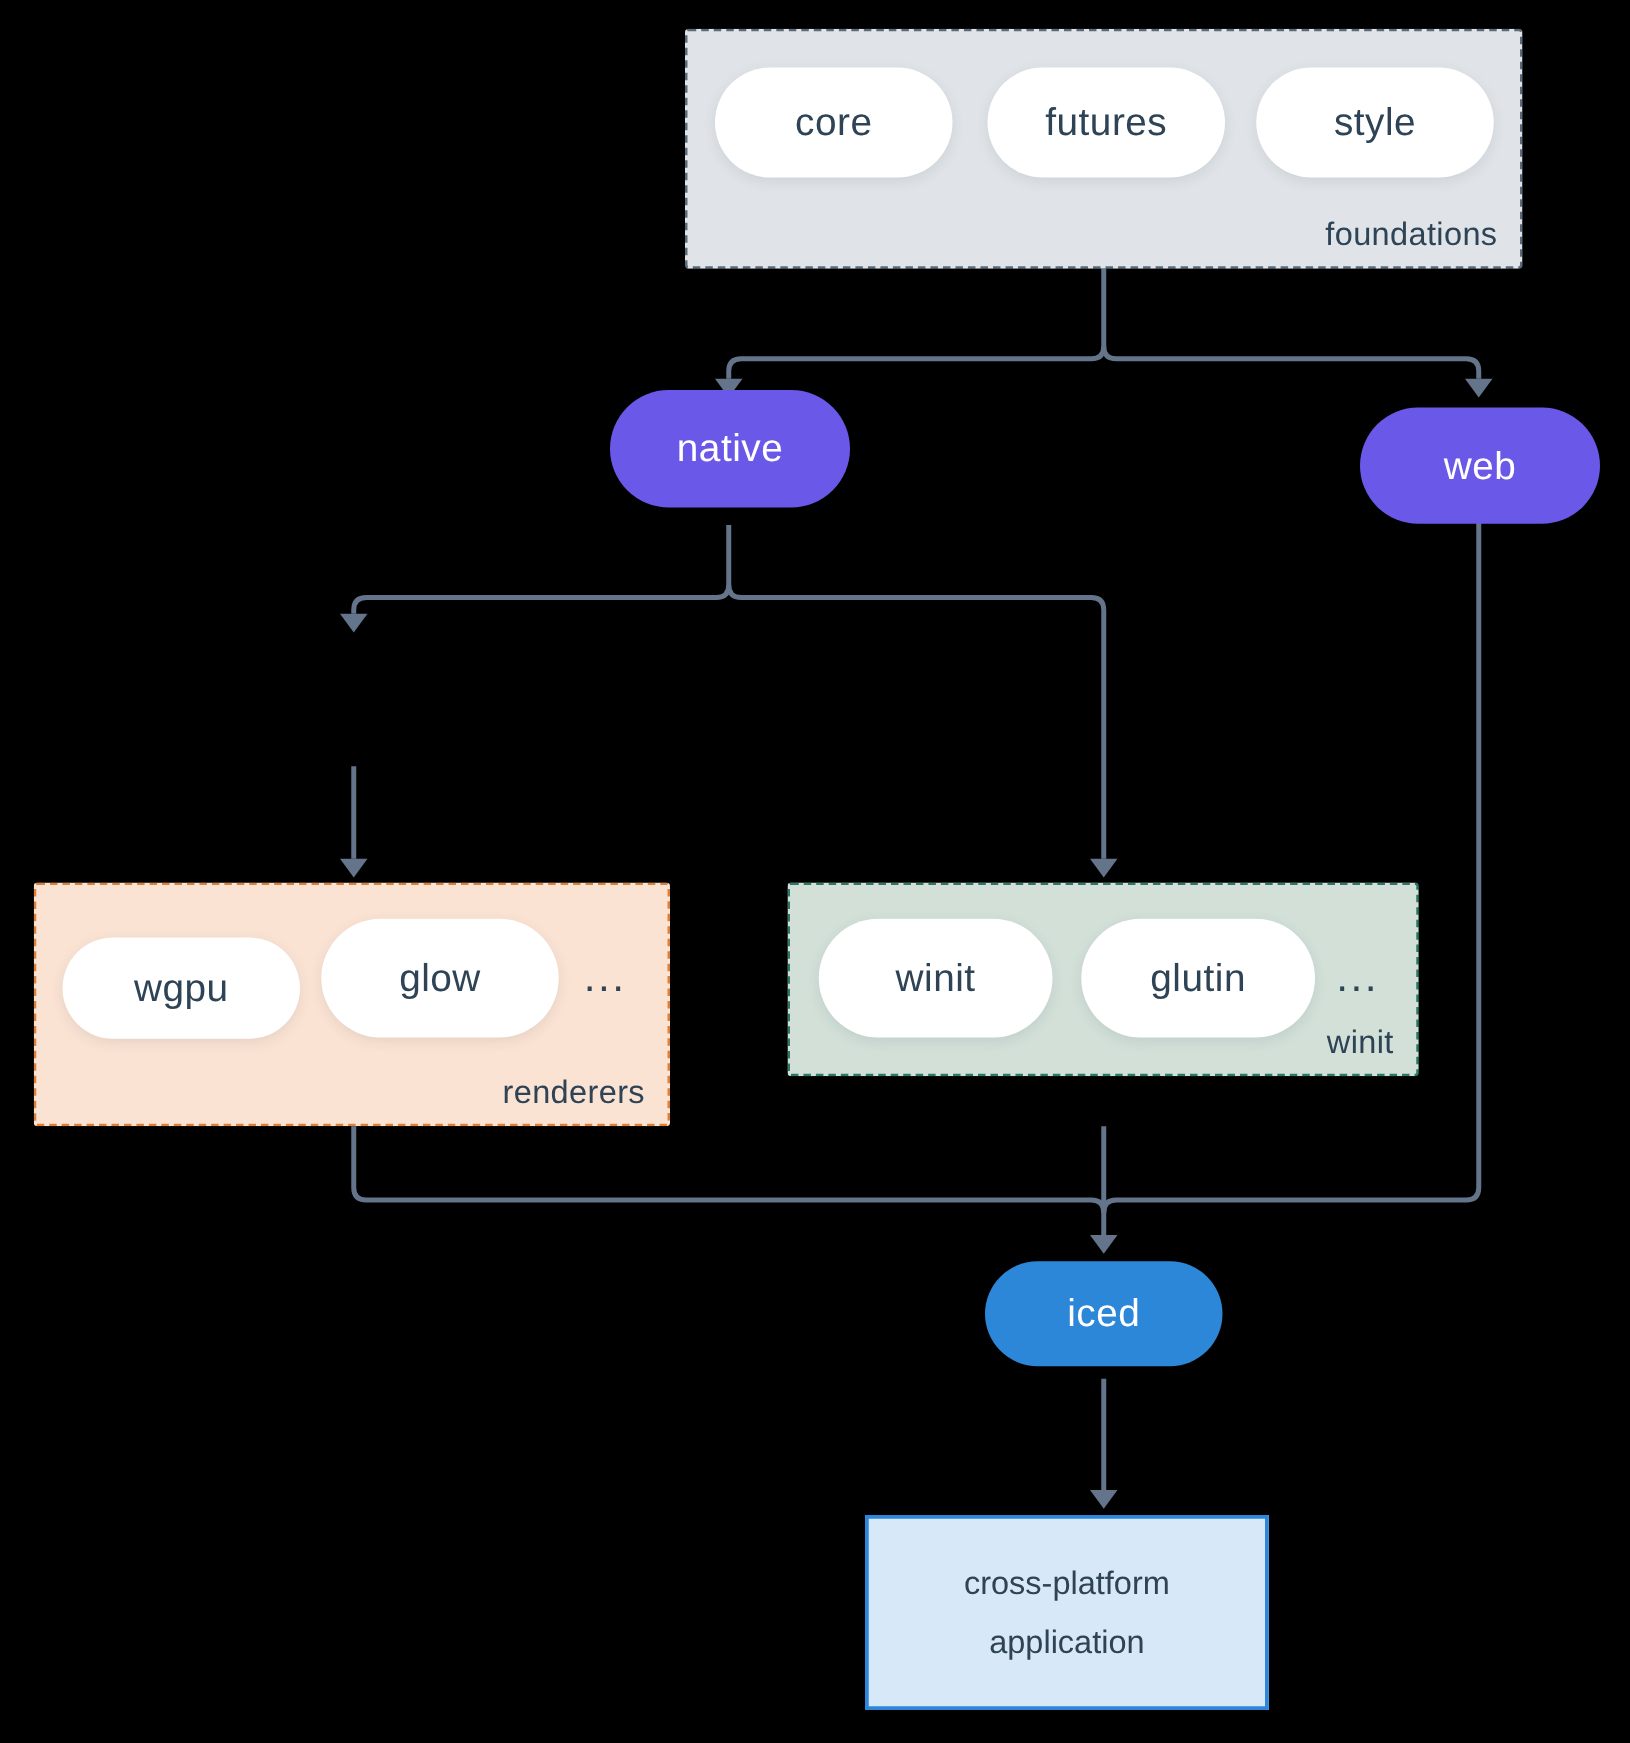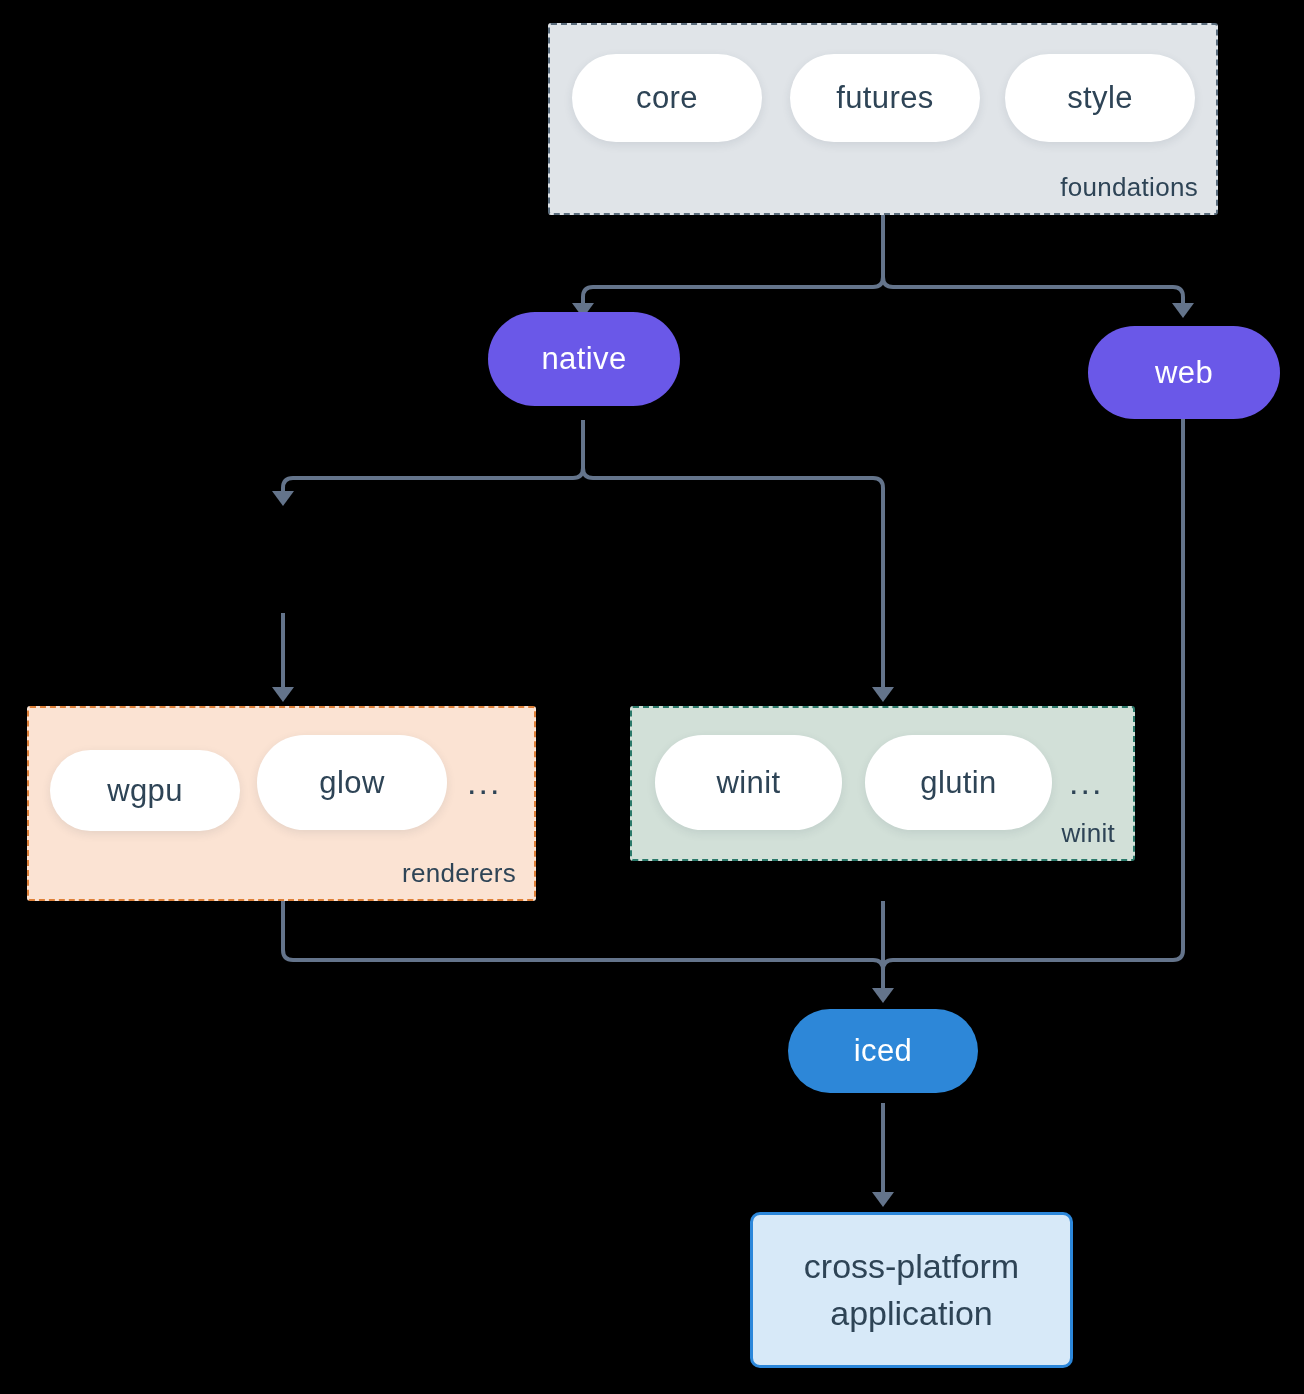--- a/index.html
+++ b/index.html
@@ -81,31 +81,31 @@
   }
   .ellipsis {
     position: absolute;
     font-size: 34px;
     color: var(--text-dark);
     letter-spacing: 2px;
     z-index: 3;
   }
   .app-box {
     position: absolute;
-    left: 750px; top: 1212px;
+    left: 692px; top: 1212px;
     width: 323px; height: 156px;
     box-sizing: border-box;
     background: var(--app-fill);
     border: 3px solid var(--app-border);
-    border-radius: 10px;
+    border-radius: 0;
     display: flex;
     align-items: center;
     justify-content: center;
     text-align: center;
-    font-size: 34px;
+    font-size: 26px;
     line-height: 47px;
     color: var(--text-dark);
     padding: 0 34px;
     z-index: 3;
   }
 </style>
 </head>
 <body>
 
 <div class="canvas">

